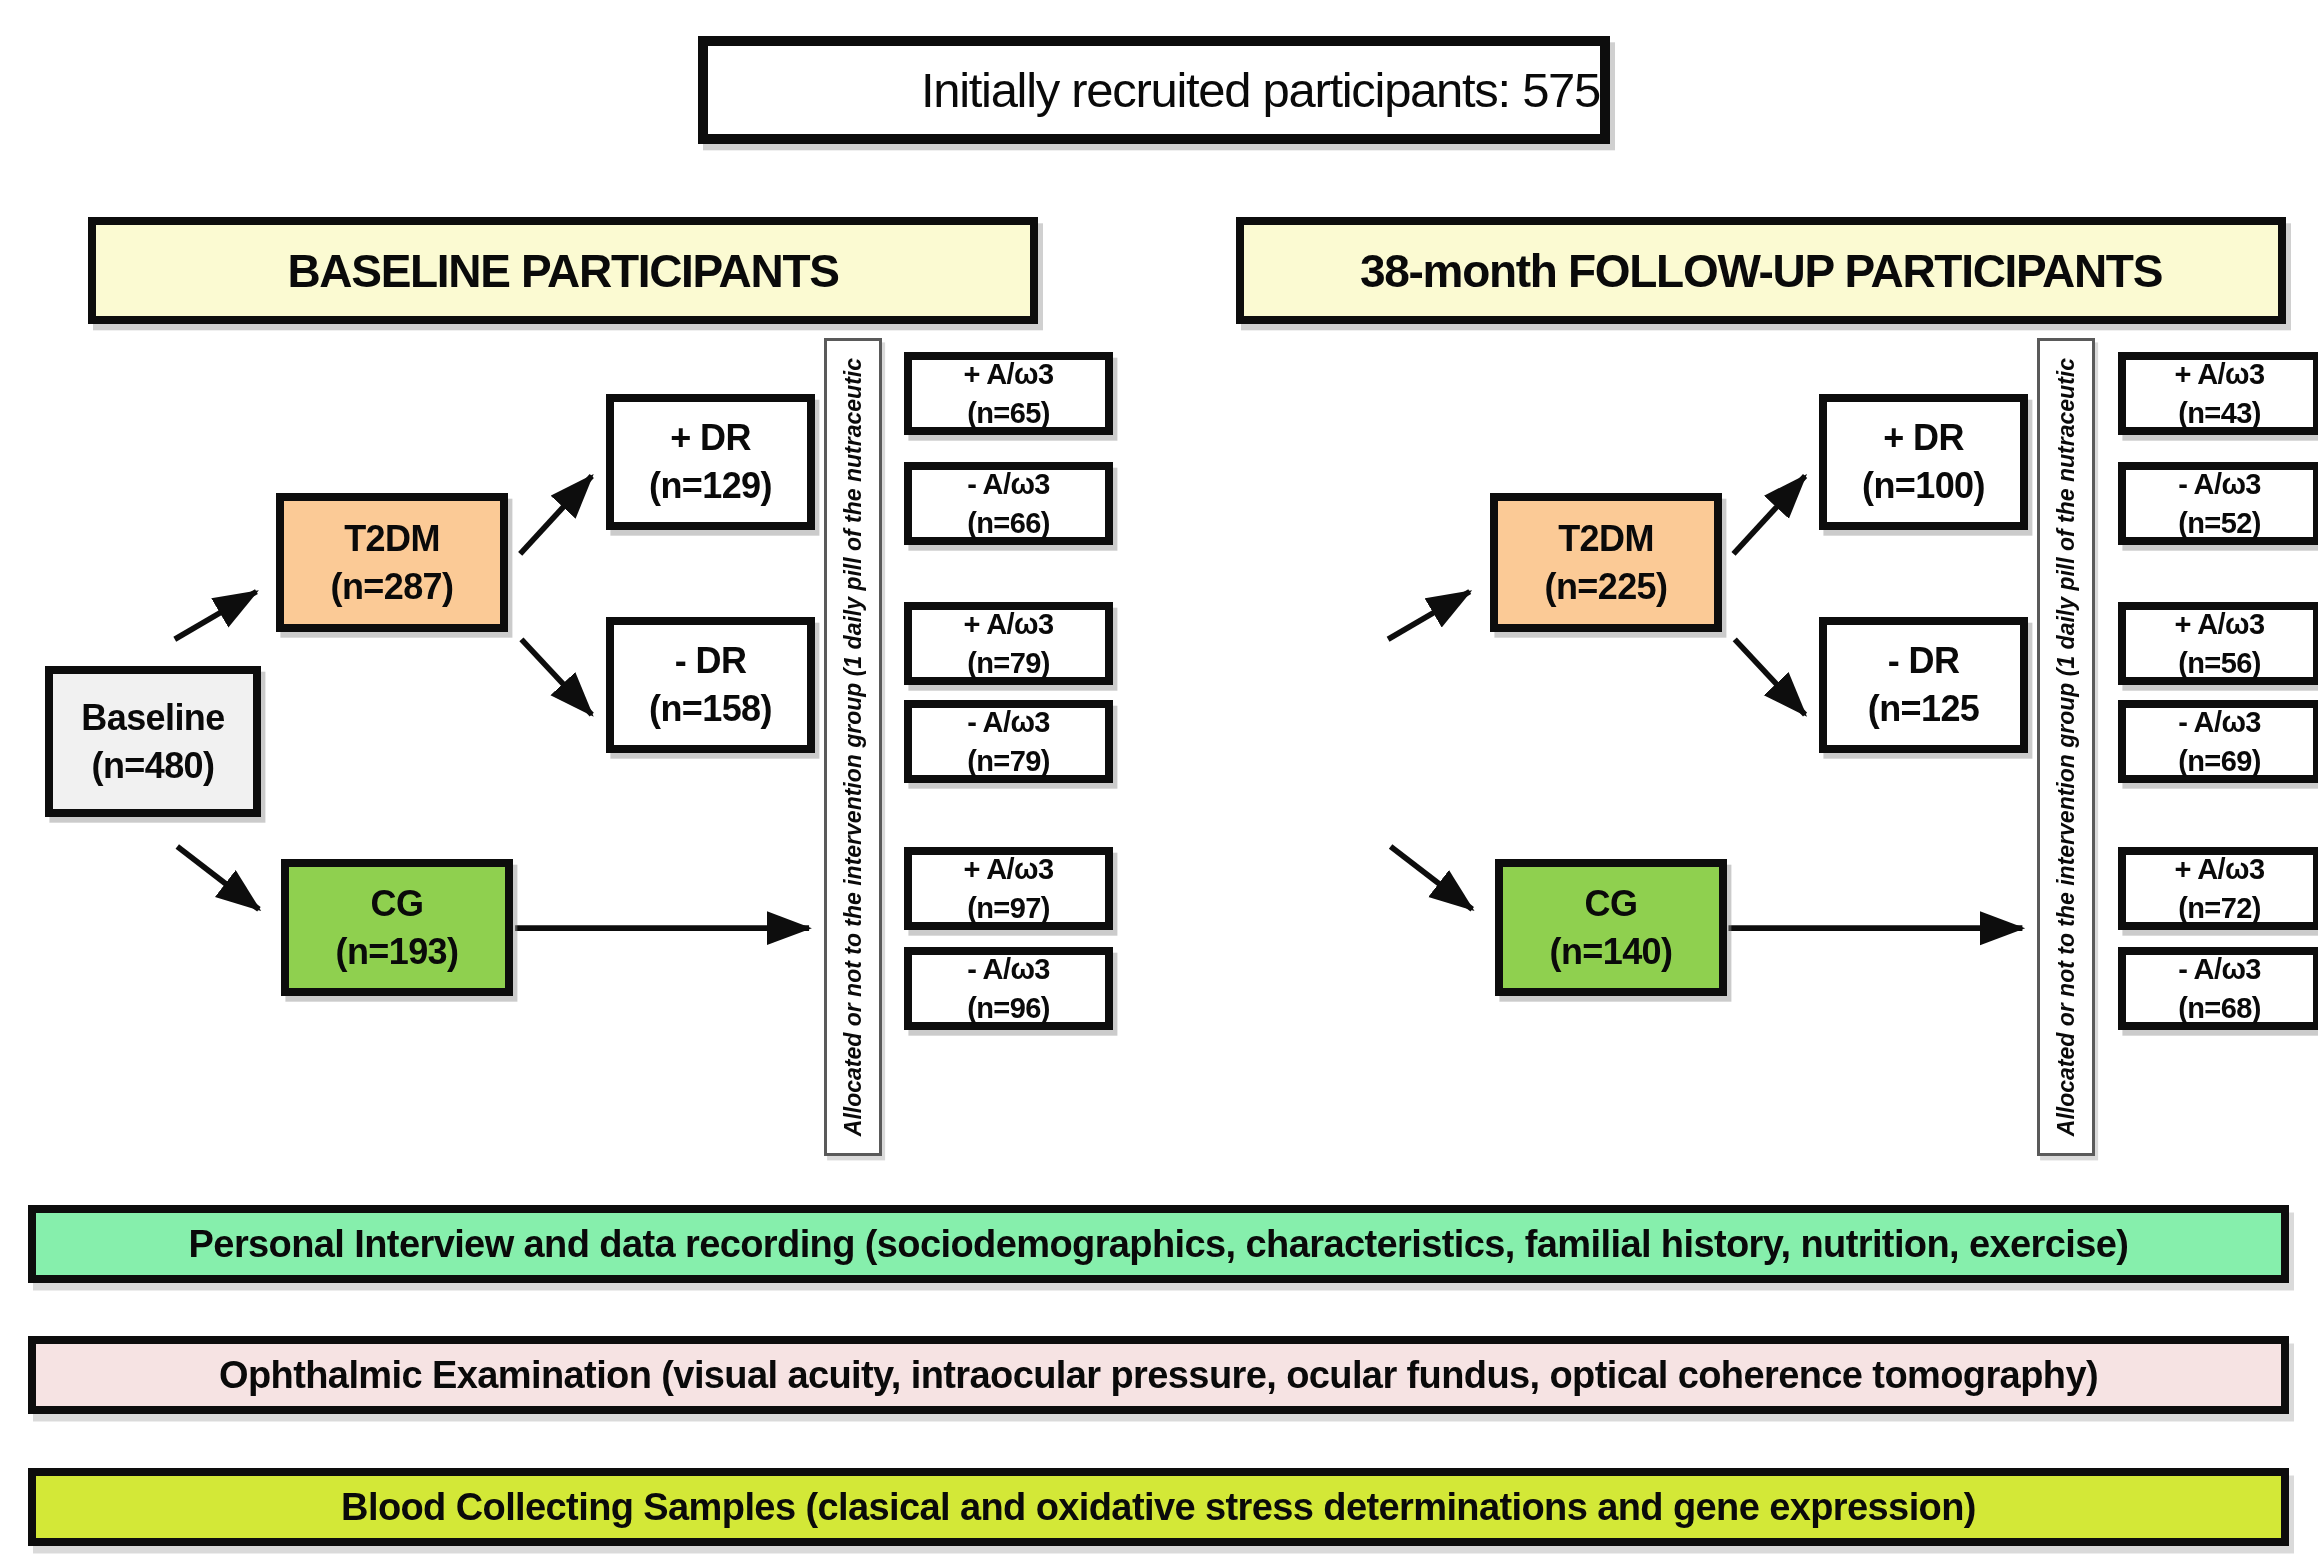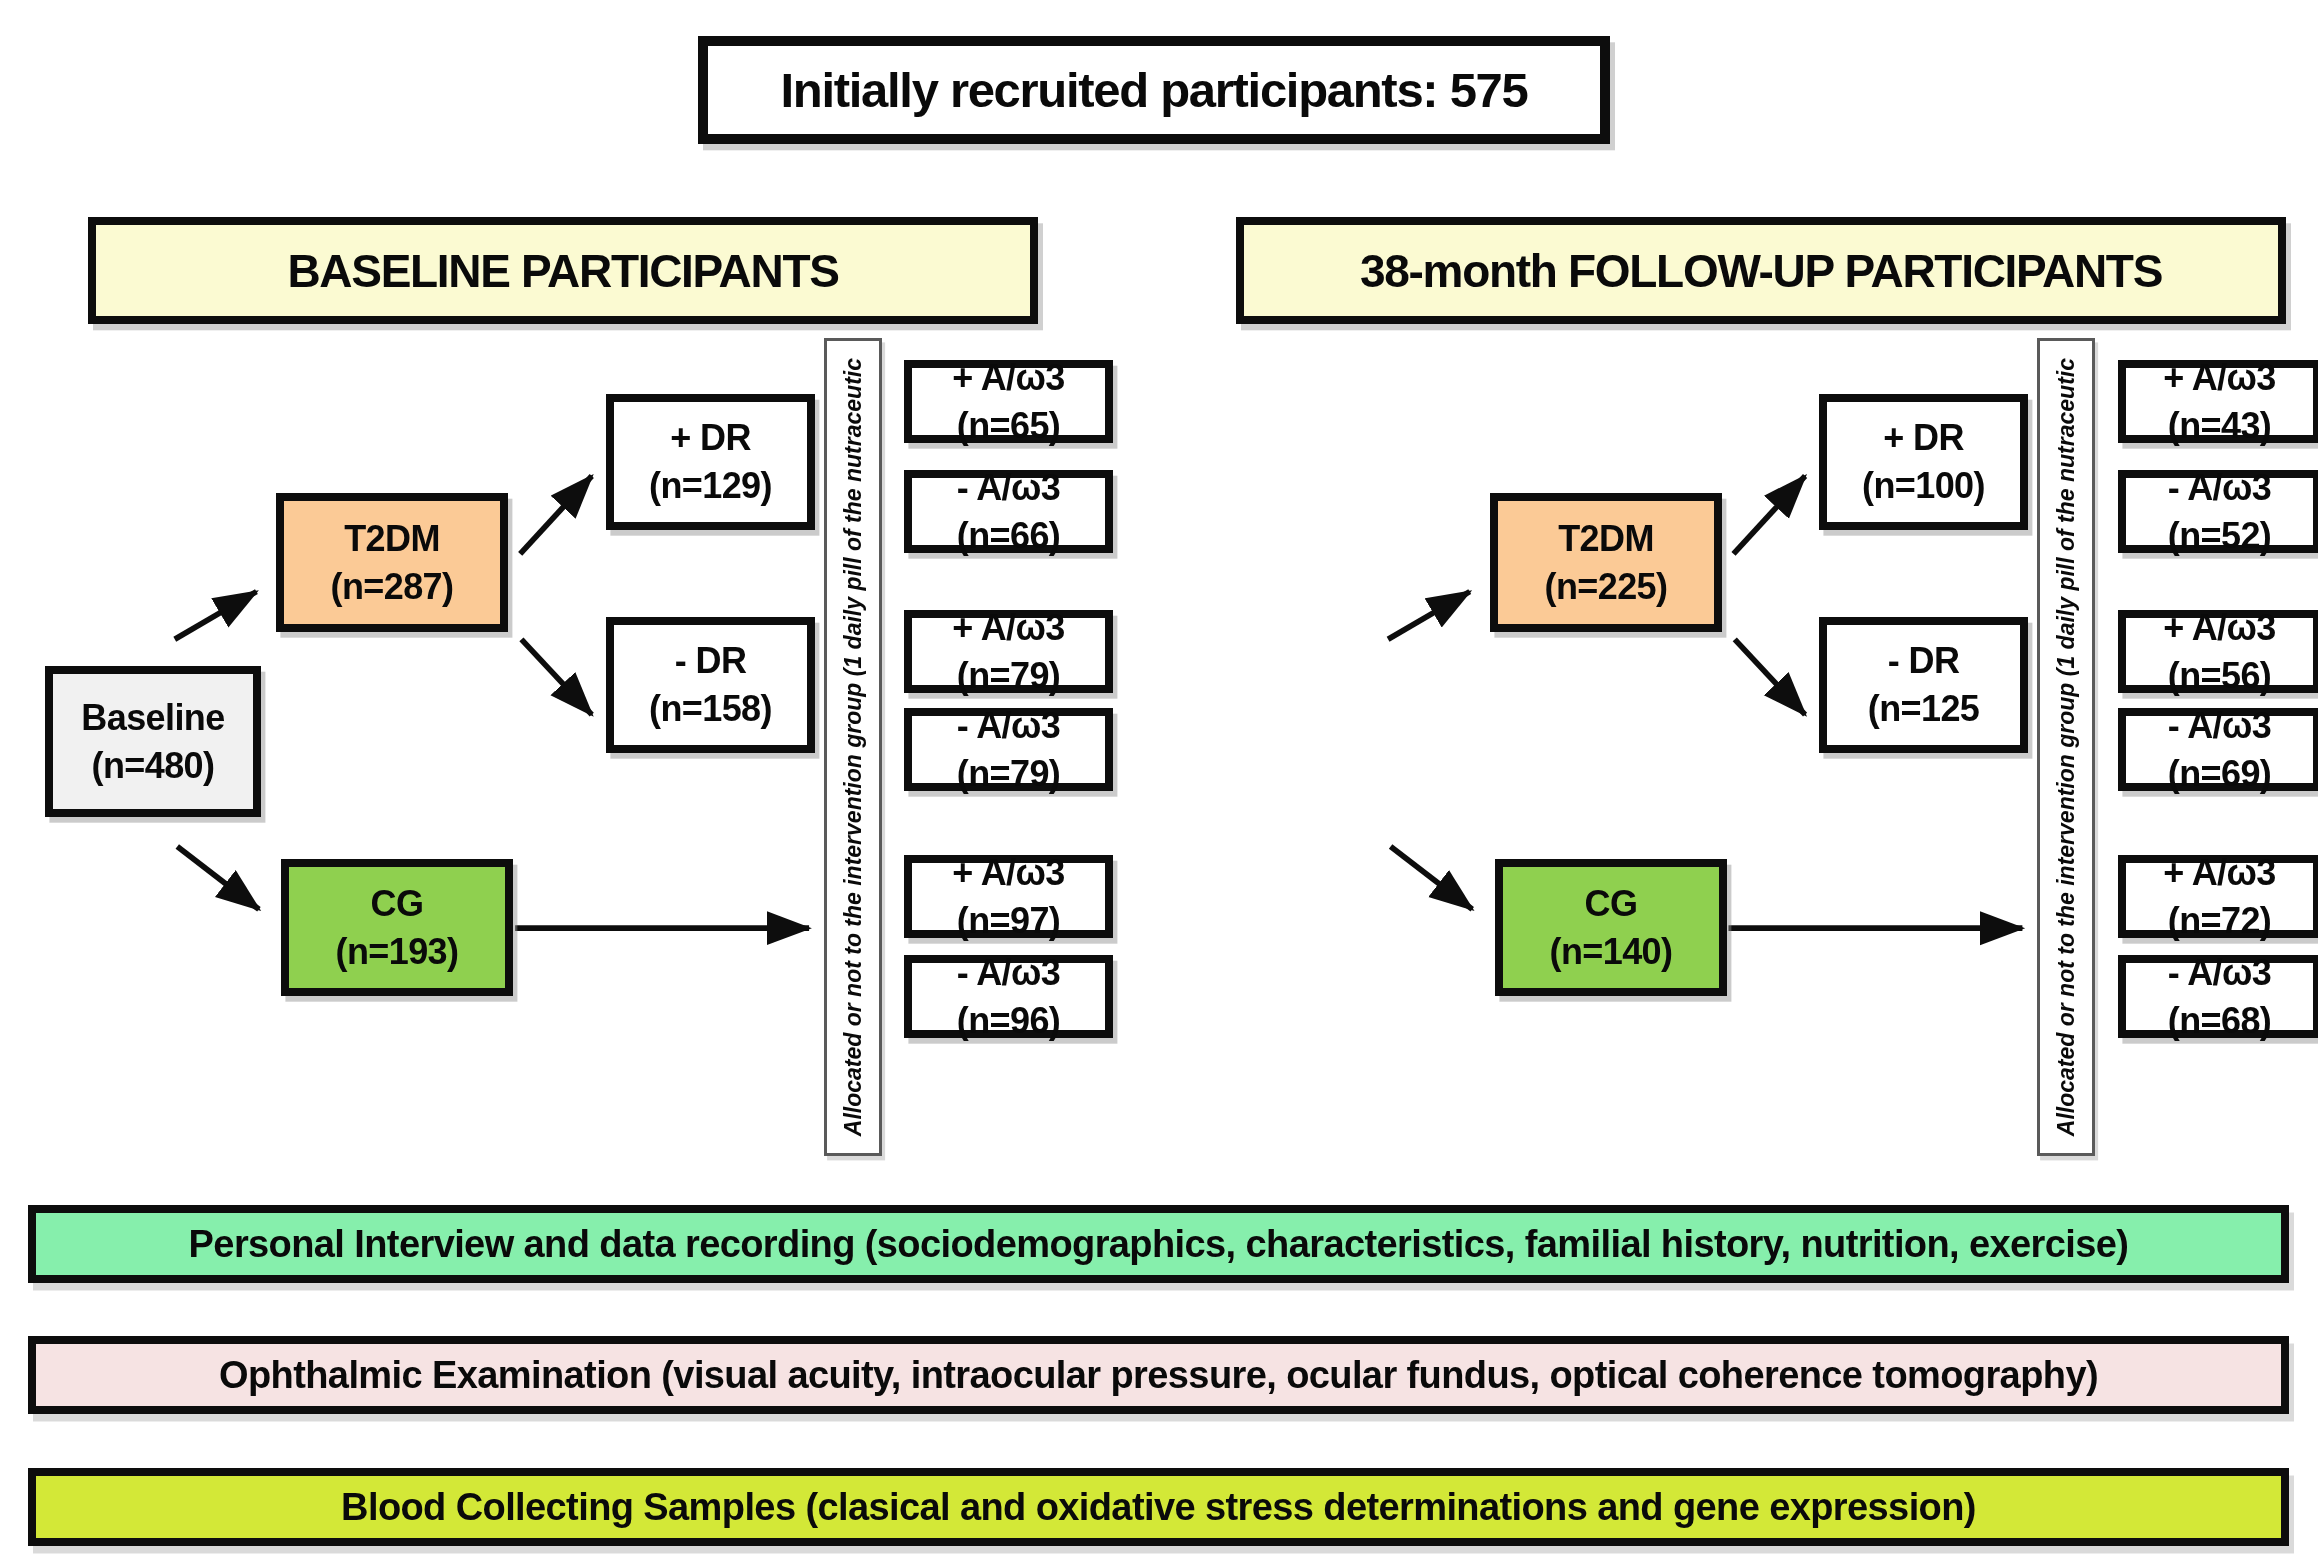--- a/index.html
+++ b/index.html
@@ -4,23 +4,23 @@
 <style>
   html,body{margin:0;padding:0;background:#ffffff;}
   #canvas{position:relative;width:2319px;height:1565px;background:#ffffff;
           font-family:"Liberation Sans",sans-serif;color:#0a0a0a;overflow:hidden;}
   .abs{position:absolute;box-sizing:border-box;}
   .node{border:8.8px solid #0d0d0d;background:#ffffff;display:flex;flex-direction:column;
         align-items:center;justify-content:center;text-align:center;font-weight:bold;
         box-shadow:4.4px 5.7px 0 rgba(140,140,140,.45);}
   .node .l1,.node .l2{display:block;line-height:1.32;letter-spacing:-0.6px;}
   .big{font-size:36px;}
-  .small{font-size:36px;margin-top:8px;}
+  .small{font-size:29px;}
   .titlebox{border:10px solid #0d0d0d;background:#ffffff;display:flex;align-items:center;
-        justify-content:center;font-weight:bold;font-size:49px;letter-spacing:-1.3px;
+        justify-content:flex-end;font-weight:normal;font-size:49px;letter-spacing:-1.3px;
         box-shadow:5px 6.3px 0 rgba(150,150,150,.45);}
   .hdr{border:8.8px solid #0d0d0d;background:#fbfad2;display:flex;align-items:center;
         justify-content:center;font-weight:bold;font-size:46px;letter-spacing:-1.3px;
         box-shadow:5px 6.3px 0 rgba(150,150,150,.45);}
   .fill-root{background:#f1f1f1;}
   .fill-t2dm{background:#fbca96;}
   .fill-cg{background:#8fd04f;}
   .vstrip{border:3.8px solid #5a5a5a;background:#ffffff;display:flex;align-items:center;
         justify-content:center;box-shadow:3.1px 4.4px 0 rgba(150,150,150,.35);}
   .vstrip span{writing-mode:vertical-rl;transform:rotate(180deg);white-space:nowrap;

